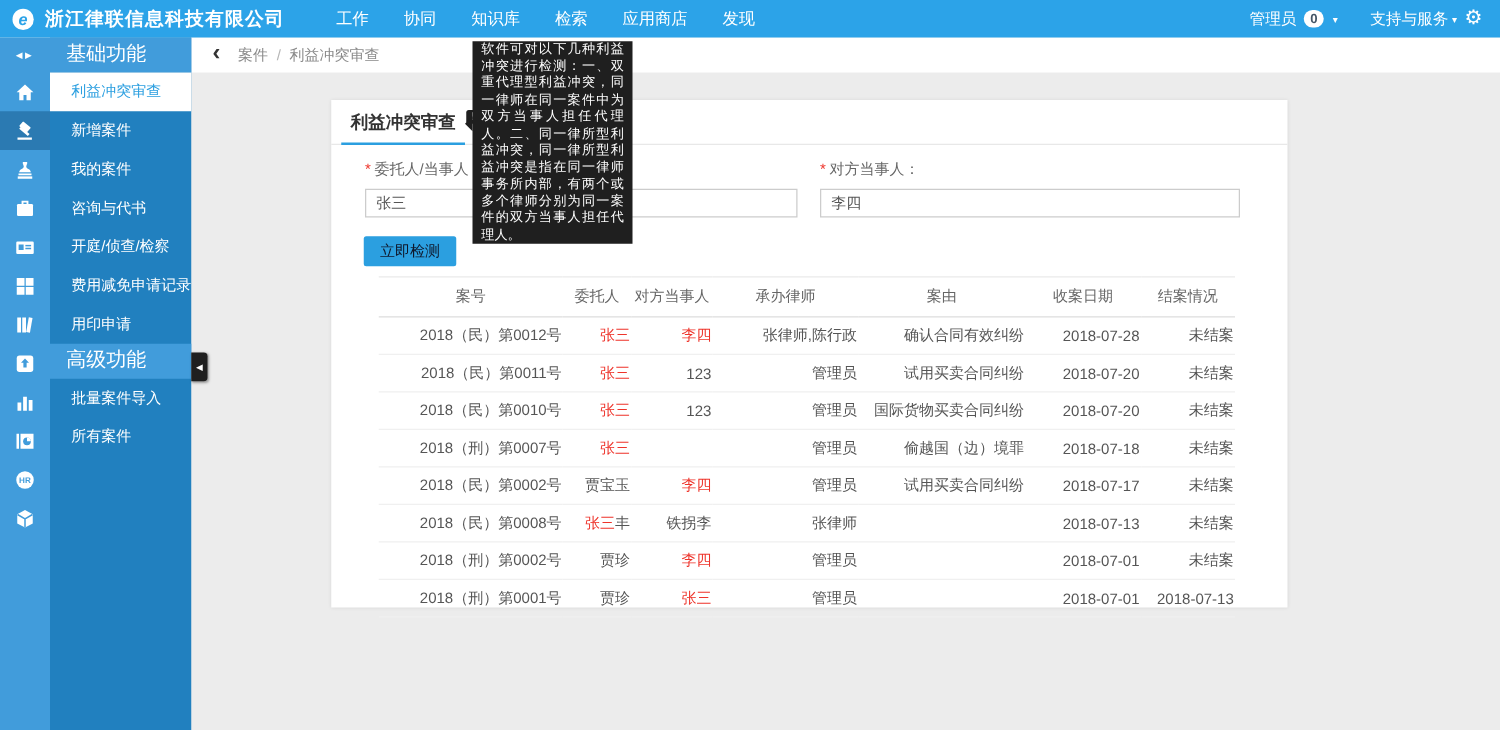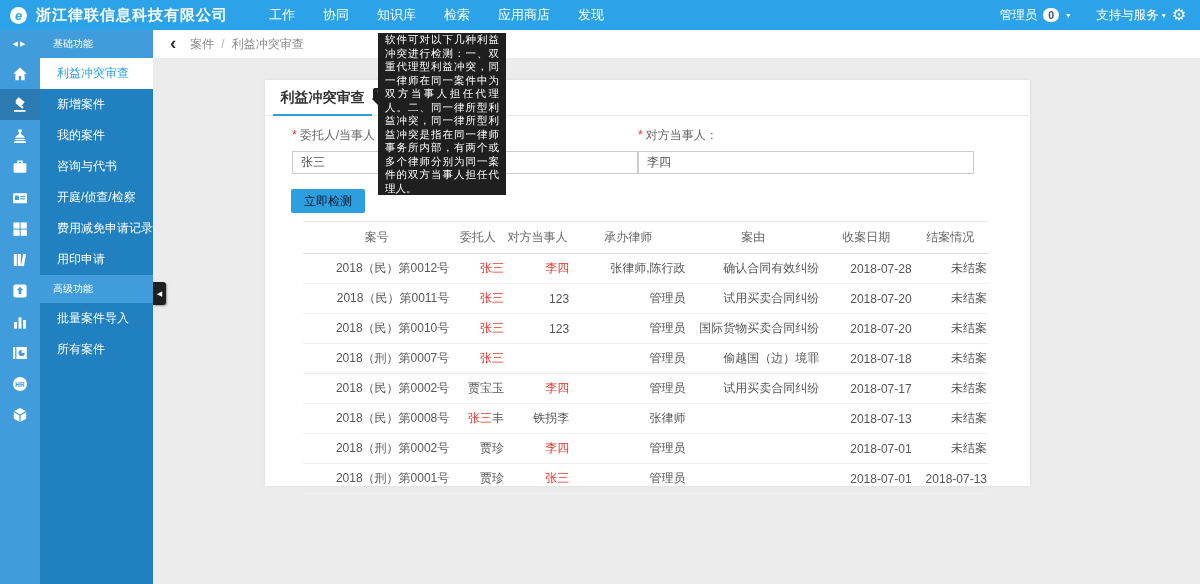--- a/index.html
+++ b/index.html
@@ -27,21 +27,21 @@
   
   .iconstrip { position:absolute; left:0; top:30px; bottom:0; width:40px; background:#419cdb; z-index:5; }
   .icon-cell { height:31px; display:flex; align-items:center; justify-content:center; cursor:pointer; }
   .icon-cell.collapse { height:28px; color:#fff; font-size:7px; letter-spacing:2px; }
   .icon-cell.active { background:#2b7ab2; }
   .icon-cell svg { width:16px; height:16px; display:block; }
   
   .submenu { position:absolute; left:40px; top:30px; bottom:0; width:113px; background:#2180bf;
     color:#fff; z-index:5; }
   .section-header { height:28px; line-height:28px; padding-left:13px; background:#419cdb;
-    font-size:10px; cursor:pointer; }
+    font-size:16px; cursor:pointer; }
   .sm-item { height:31px; line-height:31px; padding-left:17px; font-size:12px; cursor:pointer;
     white-space:nowrap; }
   .sm-item.active { background:#fff; color:#2b9fe0; }
   .pulltab { position:absolute; left:153px; top:282px; width:13px; height:23px; background:#1f1f1f;
     color:#fff; border-radius:0 3px 3px 0; display:flex; align-items:center; justify-content:center;
     font-size:7px; z-index:7; cursor:pointer; box-shadow:1px 1px 2px rgba(0,0,0,.35); }
   
   .main { position:absolute; left:153px; top:30px; right:0; bottom:0; background:#ececec; }
   .breadcrumb-bar { height:28px; background:#fff; display:flex; align-items:center;
     padding-left:17px; color:#8a8a8a; font-size:12px; }
@@ -52,21 +52,21 @@
     box-shadow:0 0 3px rgba(0,0,0,.08); }
   .tab-header { position:relative; height:36px; border-bottom:1px solid #e8e8e8; }
   .tab { position:absolute; left:8px; top:0; width:99px; height:36px; border-bottom:2px solid #2b9fe0;
     display:flex; align-items:flex-end; justify-content:center; padding-bottom:7px;
     font-size:14px; font-weight:bold; color:#333; cursor:pointer; }
   .info-icon { position:absolute; left:108px; top:8px; width:11px; height:11px; background:#1f1f1f;
     color:#fff; border-radius:2px; font-size:9px; line-height:11px; text-align:center;
     font-weight:bold; cursor:pointer; }
   .form-row { display:flex; padding:11px 38px 0 27px; }
   .field { width:346px; }
-  .field + .field { width:336px; }
+  .field + .field { width:336px; margin-left:18px; }
   .field .lbl { font-size:12px; color:#666; margin-bottom:7px; }
   .star { color:#ee342b; margin-right:3px; }
   .field input { width:100%; height:23px; border:1px solid #ccc; font-size:12px; padding:0 8px;
     color:#555; outline:none; font-family:inherit; }
   .check-btn { margin:15px 0 0 26px; height:24px; padding:0 13px; background:#2b9fe0; color:#0f172a;
     border:none; border-radius:2px; font-size:12px; cursor:pointer; font-family:inherit; }
   .table-wrap { margin:8px 42px 0 38px; }
   table { width:100%; border-collapse:collapse; font-size:12px; color:#555; table-layout:fixed; }
   thead tr { border-top:1px solid #eaeaea; border-bottom:1px solid #ddd; }
   th { font-weight:normal; color:#666; height:32px; }

